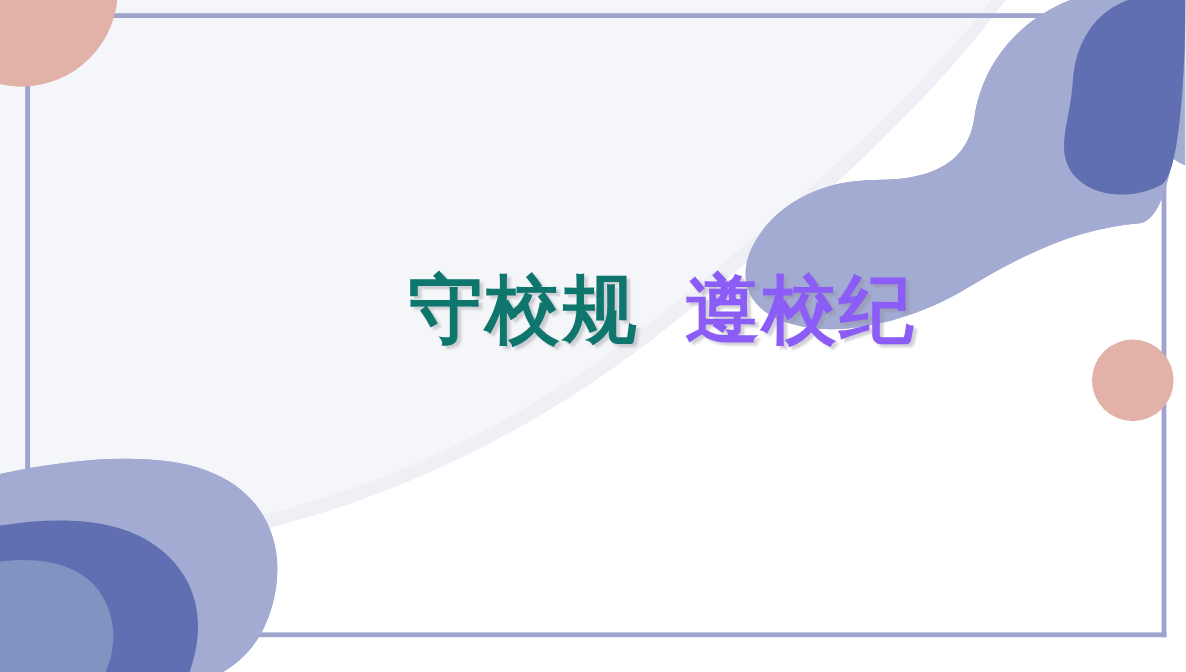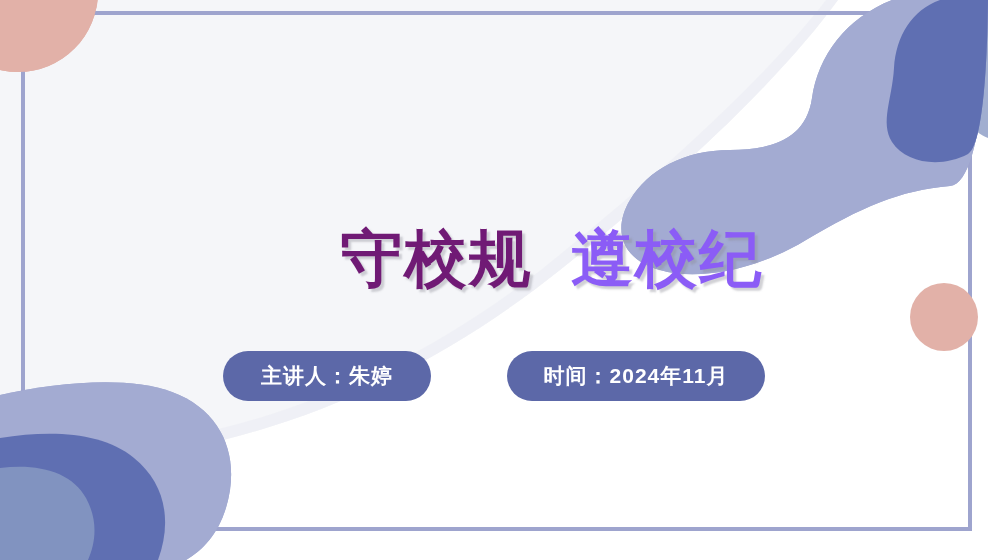--- a/index.html
+++ b/index.html
@@ -62,21 +62,21 @@
     left: 0;
     width: 988px;
     text-align: center;
     font-size: 62px;
     font-weight: bold;
     line-height: 1;
     letter-spacing: 2px;
     white-space: pre;
   }
   #title-part-a {
-    color: #701a75;
+    color: #0f766e;
     text-shadow: 3px 3px 2px rgba(140,140,150,0.38);
   }
   #title-part-b {
     color: #8b5cf6;
     text-shadow: 3px 3px 2px rgba(140,140,150,0.40);
   }
   #subtitle {
     position: absolute;
     top: 253px;
     left: 0;
@@ -222,19 +222,15 @@
 
   <div id="circle-right"></div>
 
   <div id="content">
 
     <div id="main-title">
       <span id="title-part-a">守校规</span><span id="title-gap">  </span><span id="title-part-b">遵校纪</span>
     </div>
 
 
-    <div id="pill-row">
-      <div id="pill-speaker" class="pill">主讲人：朱婷</div>
-      <div id="pill-date" class="pill">时间：2024年11月</div>
-    </div>
 
   </div>
 </div>
 
 </body></html>

